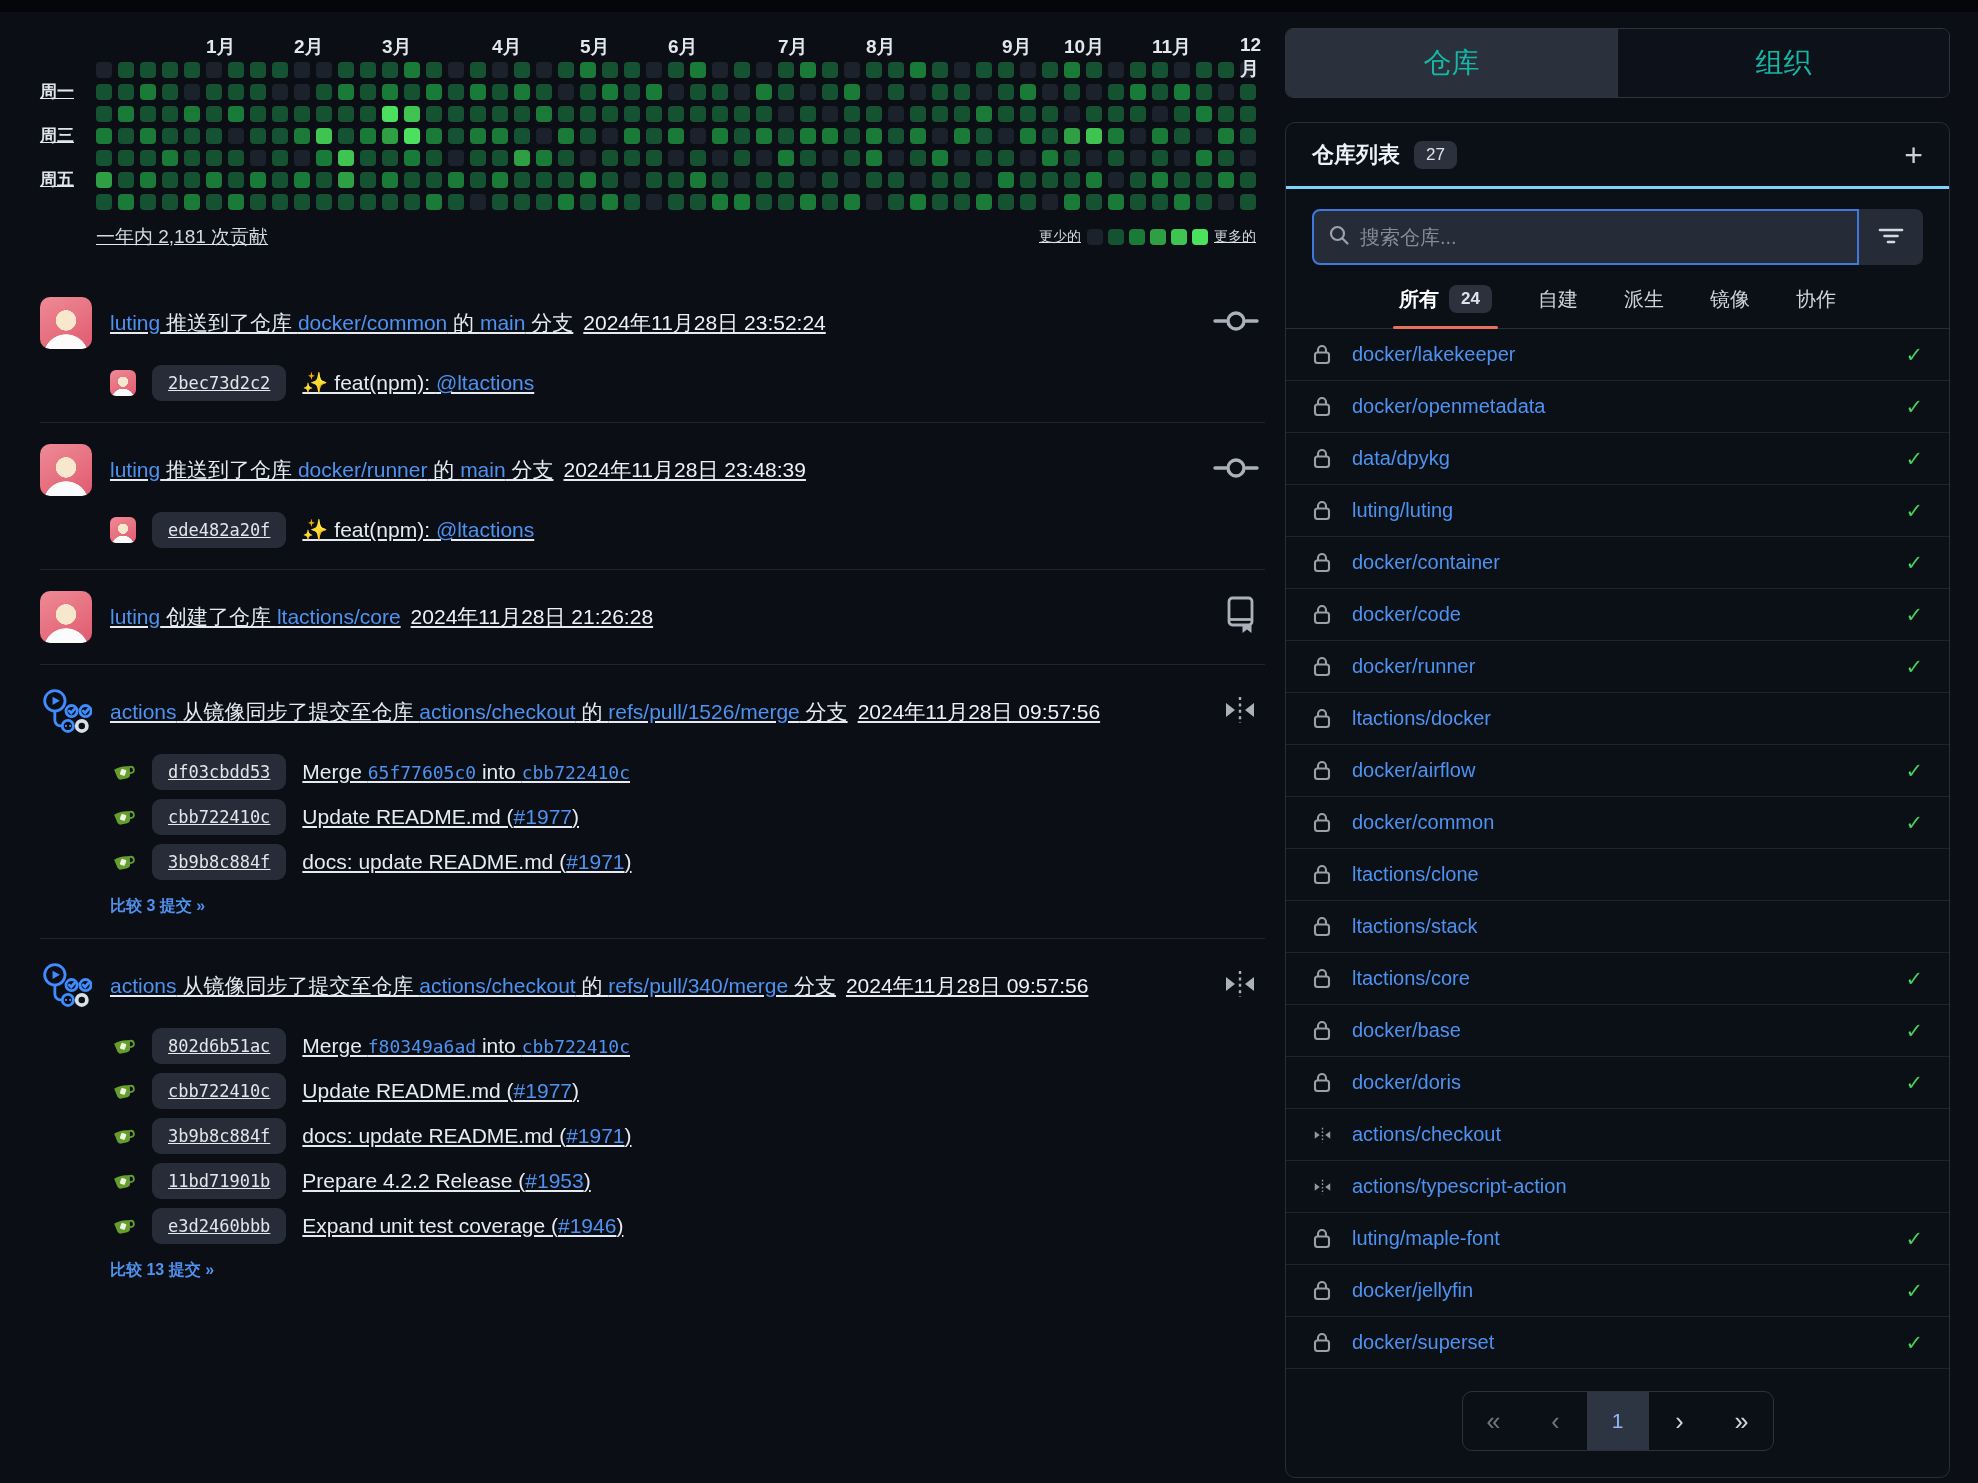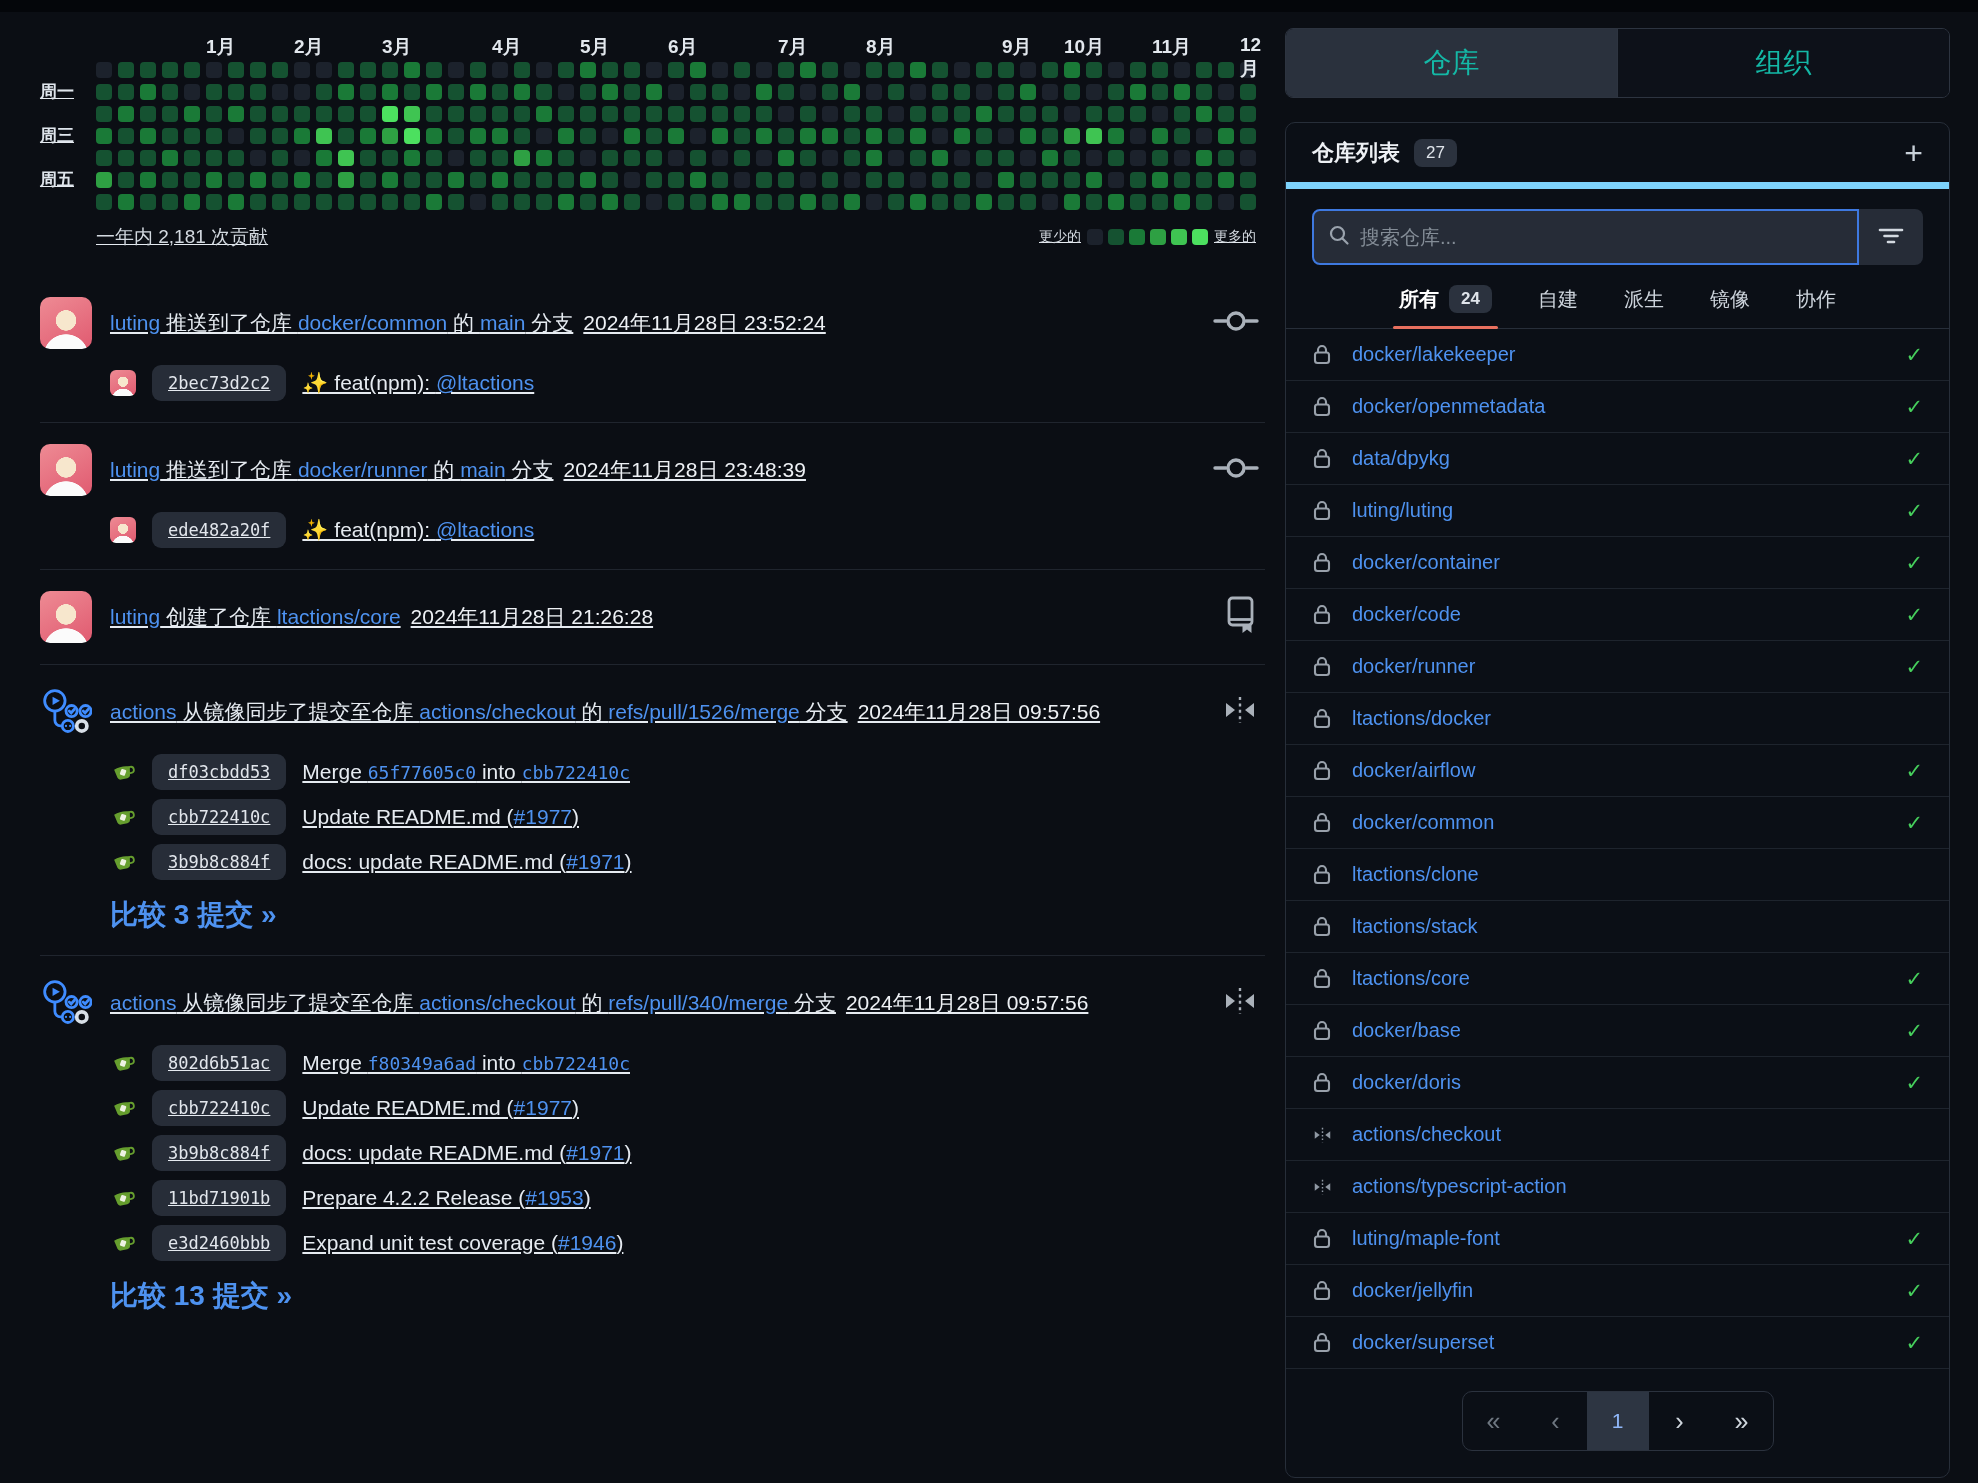--- a/index.html
+++ b/index.html
@@ -38,30 +38,30 @@
   .head-icon { margin-left:auto; margin-right:6px; flex:none; }
   .commits { margin:16px 0 0 70px; display:flex; flex-direction:column; gap:9px; }
   .commit { display:flex; align-items:center; gap:16px; font-size:21px; }
   .mini-av { width:26px; height:26px; border-radius:6px; flex:none; display:flex; align-items:center; justify-content:center; }
   .mini-av.user { background:
       radial-gradient(circle at 50% 45%, #f7e7cd 0 26%, rgba(0,0,0,0) 27%),
       radial-gradient(circle at 50% 115%, #fbfbfb 0 34%, rgba(0,0,0,0) 35%),
       linear-gradient(150deg,#ee8b94,#e05a70); }
   .hash { font-family:"DejaVu Sans Mono","Liberation Mono",monospace; font-size:17px; background:#272d38; color:#e2e6ec; padding:8px 16px; border-radius:9px; cursor:pointer; }
   .mono { font-family:"DejaVu Sans Mono","Liberation Mono",monospace; font-size:18px; }
-  .compare { margin:16px 0 0 70px; font-size:28px; font-weight:600; color:#4e92f0; cursor:pointer; display:inline-block; }
+  .compare { margin:16px 0 0 70px; font-size:16px; font-weight:600; color:#4e92f0; cursor:pointer; display:inline-block; }
 
   
   .seg { display:flex; height:70px; border:1px solid #2d3440; border-radius:8px; overflow:hidden; }
   .seg-item { flex:1; display:flex; align-items:center; justify-content:center; font-size:28px; color:#14b8a6; background:#0d1119; cursor:pointer; }
   .seg-item + .seg-item { border-left:1px solid #2d3440; }
   .seg-item.active { background:#2a313d; }
 
   .card { margin-top:24px; border:1px solid #272e39; border-radius:10px; background:#0b0f16; }
-  .card-header { display:flex; align-items:center; gap:14px; height:66px; padding:0 26px; border-bottom:7px solid #7dd3fc; }
+  .card-header { display:flex; align-items:center; gap:14px; height:66px; padding:0 26px; border-bottom:3px solid #7dd3fc; }
   .card-title { font-size:22px; font-weight:700; color:#eef1f5; }
   .badge { background:#2b323e; border-radius:8px; padding:4px 12px; font-size:17px; color:#dfe4ea; }
   .plus { margin-left:auto; font-size:32px; font-weight:300; color:#c9d1d9; cursor:pointer; line-height:1; }
 
   .search-row { display:flex; padding:20px 26px 0; }
   .search-input { flex:1; display:flex; align-items:center; gap:10px; height:56px; background:#262c37; border:2px solid #3e79e0; border-radius:8px 0 0 8px; padding:0 14px; }
   .search-input input { flex:1; background:transparent; border:none; outline:none; color:#e6ebf1; font-size:20px; font-family:inherit; }
   .search-input input::placeholder { color:#848d97; }
   .filter-btn { width:64px; height:56px; flex:none; background:#262c37; border:none; border-radius:0 8px 8px 0; display:flex; align-items:center; justify-content:center; cursor:pointer; }
 

